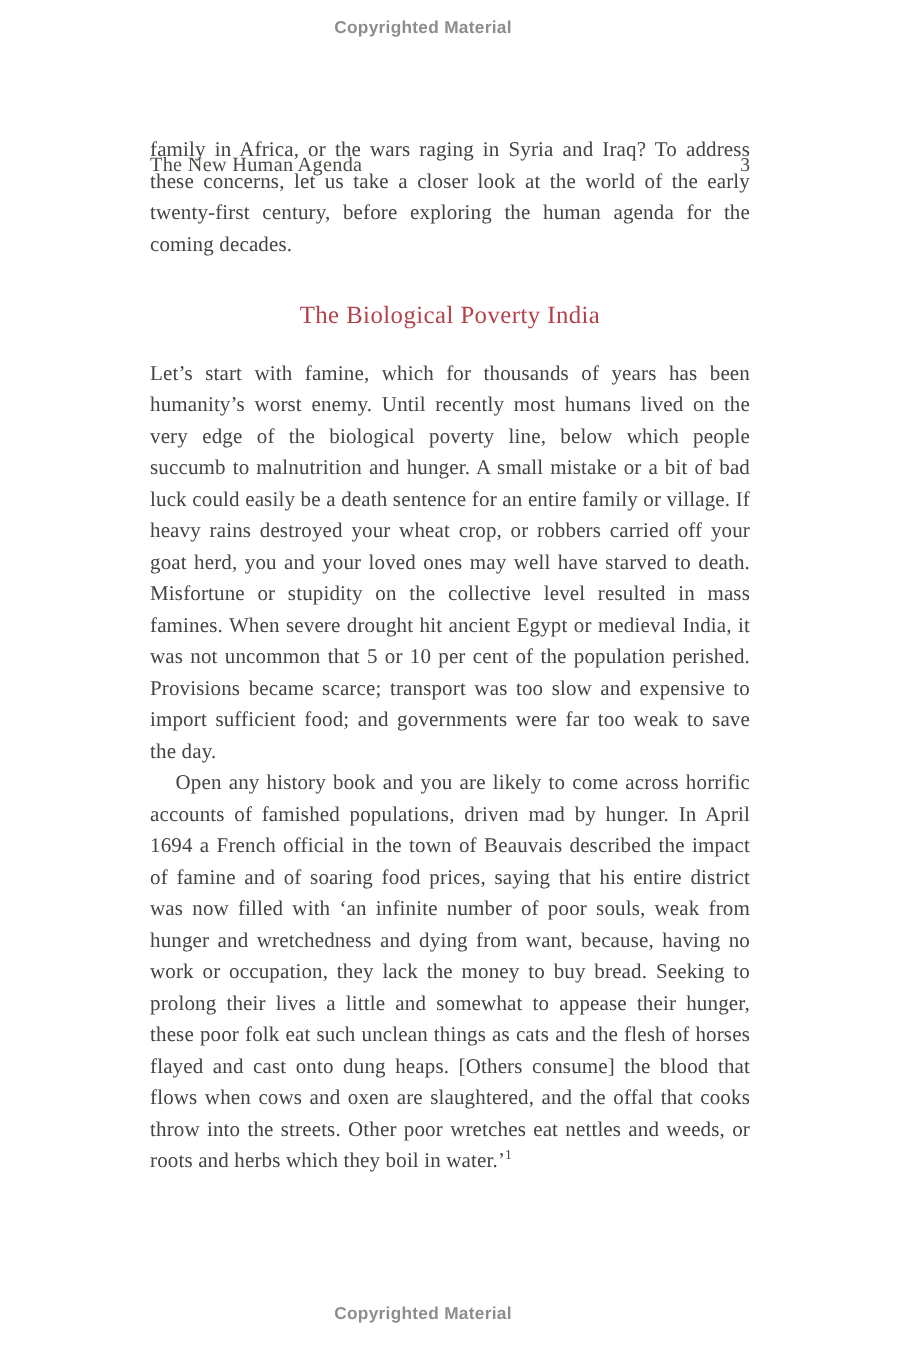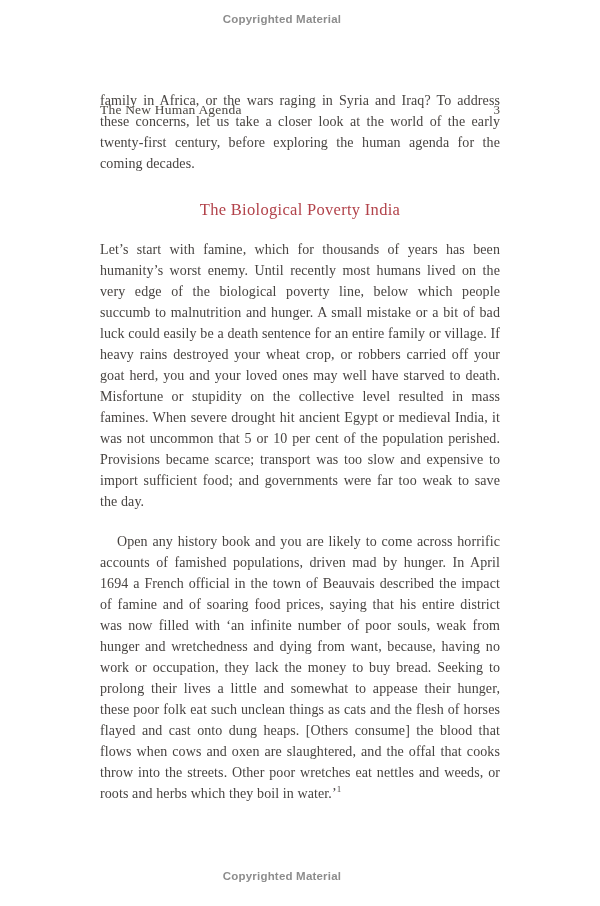--- a/index.html
+++ b/index.html
@@ -49,21 +49,21 @@
     width: 400px;
     color: #474340;
   }
   .body-text p {
     margin: 0;
     font-size: 14px;
     line-height: 21px;
     text-align: justify;
     letter-spacing: 0.1px;
   }
-  .body-text p.indent { text-indent: 17px; margin-top: 19px; }
+  .body-text p.indent { text-indent: 17px; }
   .section-heading {
     margin: 0;
     padding: 26px 0 19px 0;
     text-align: center;
     font-size: 16.5px;
     font-weight: normal;
     letter-spacing: 0.3px;
     color: #b2424a;
   }
   sup.footnote {

